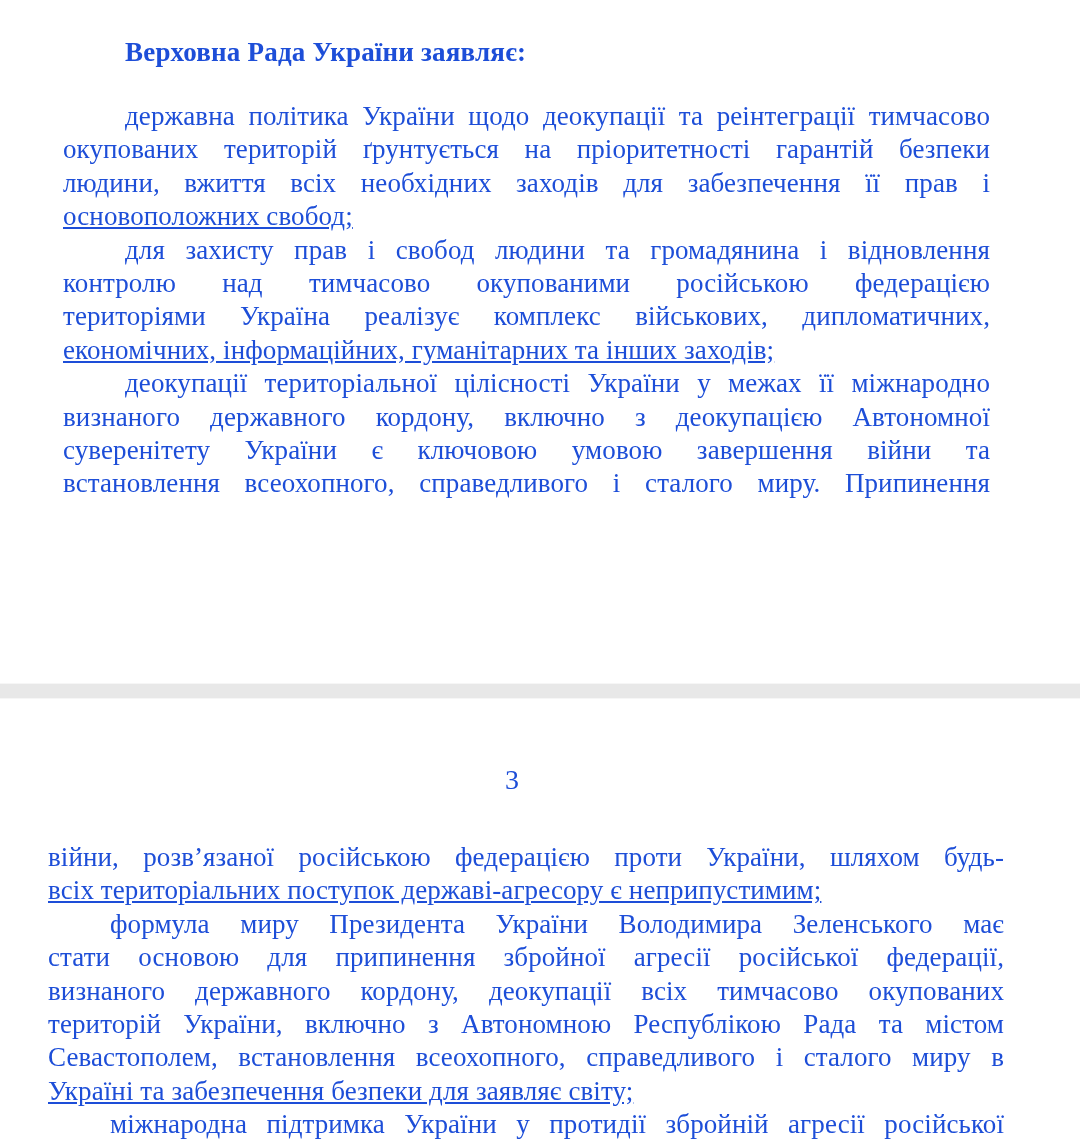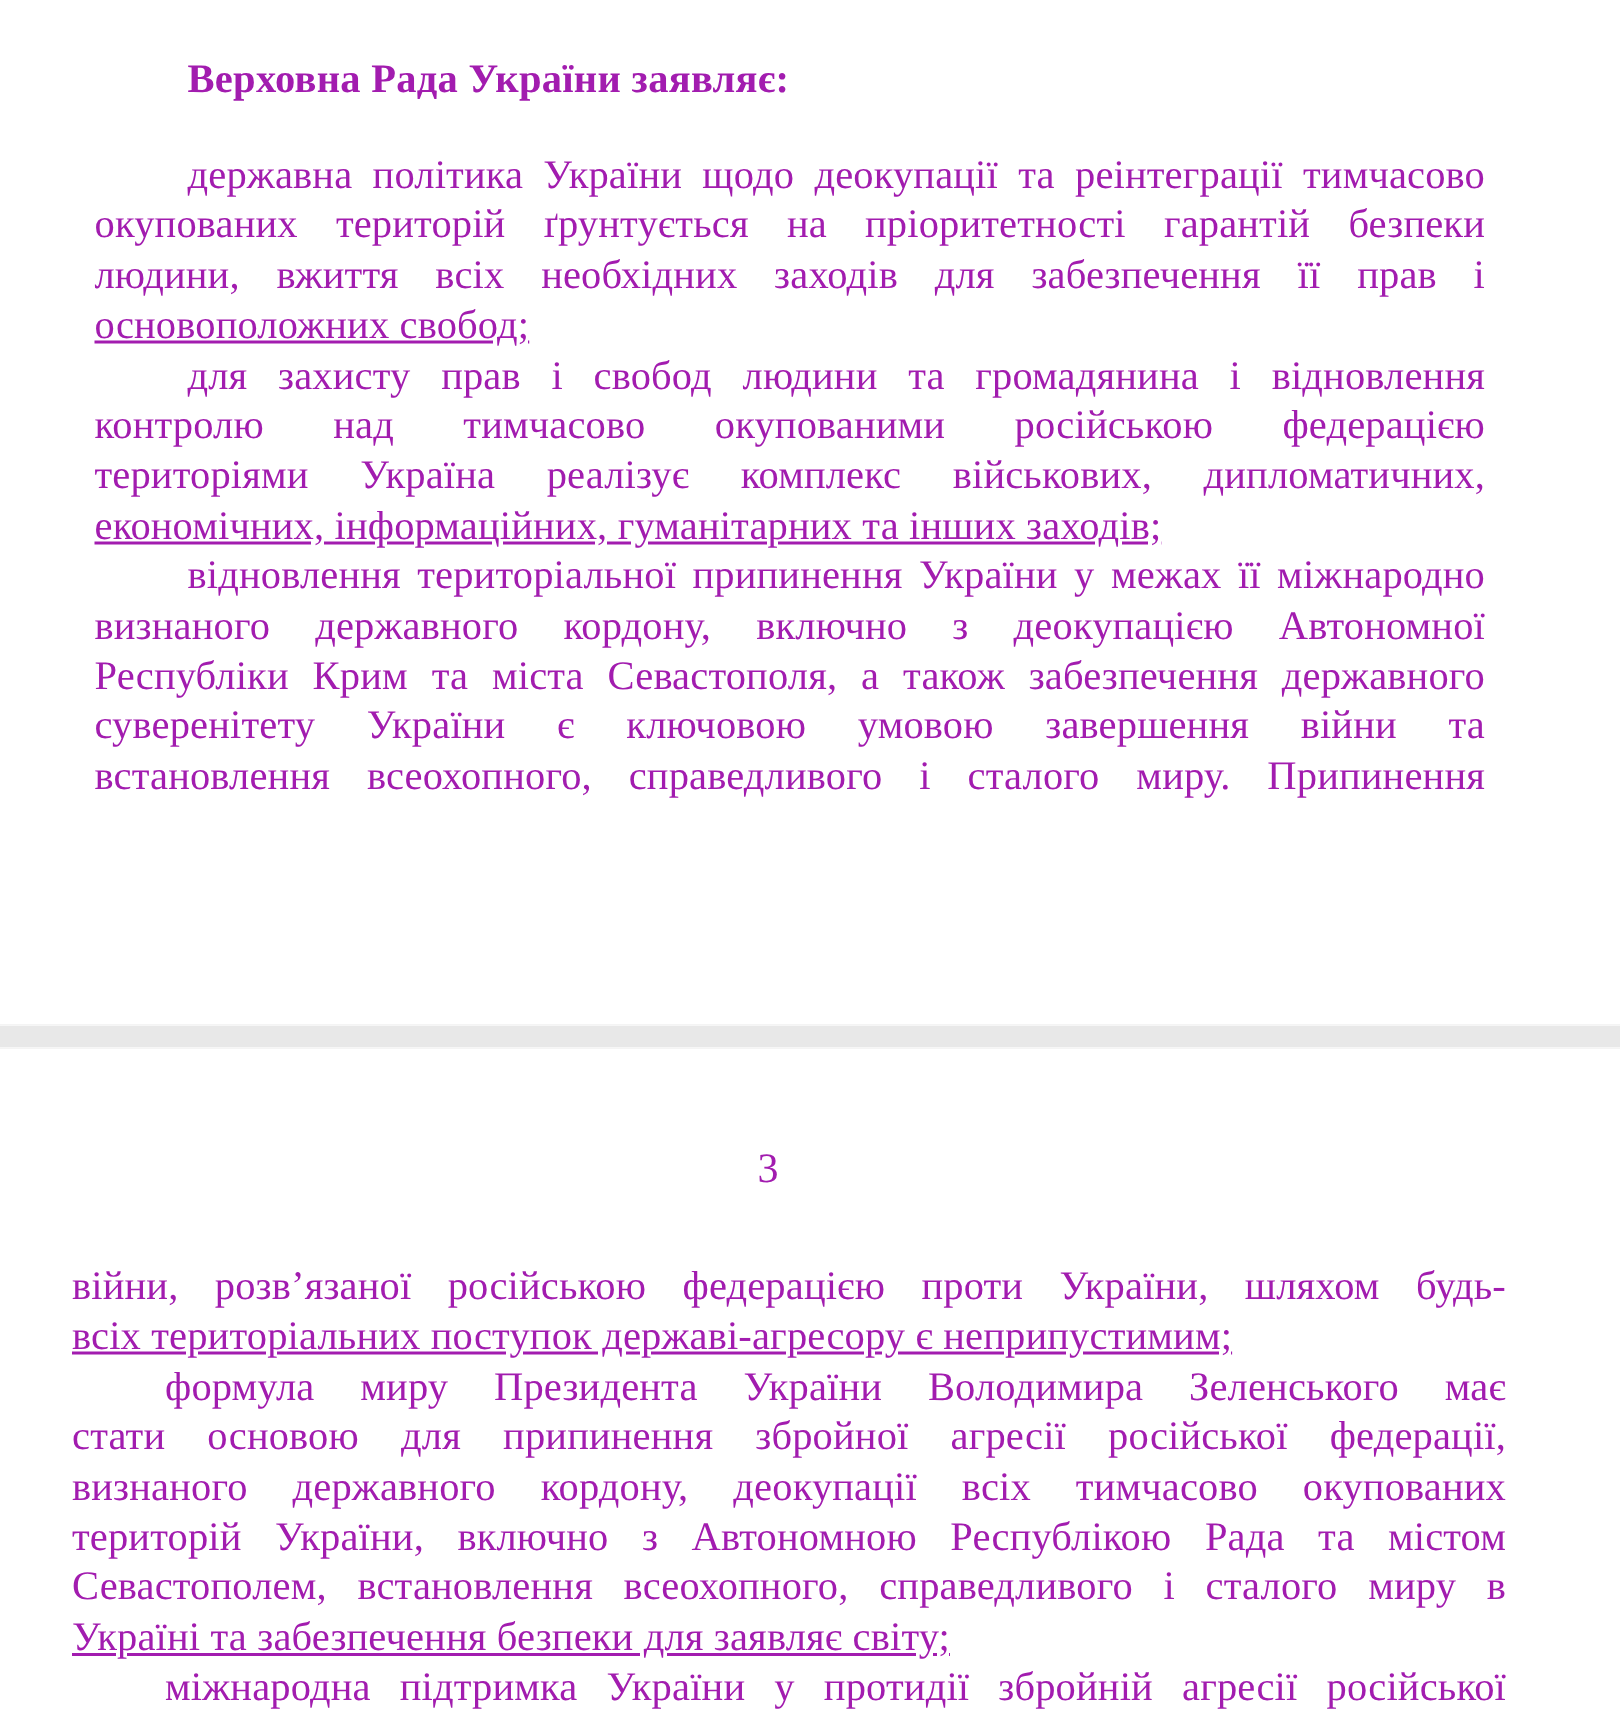--- a/index.html
+++ b/index.html
@@ -7,21 +7,21 @@
     padding: 0;
     background: #ffffff;
   }
   #viewport {
     position: relative;
     width: 1080px;
     height: 1148px;
     overflow: hidden;
     background: #ffffff;
     font-family: "Liberation Serif", "DejaVu Serif", serif;
-    color: #a21caf;
+    color: #1d4ed8;
   }
   
   .page1 {
     position: absolute;
     top: 0; left: 0;
     width: 1080px;
     box-sizing: border-box;
     padding: 36px 90px 0 63px;
   }
   .heading {
@@ -83,23 +83,22 @@
     <div class="heading">Верховна Рада України заявляє:</div>
 
     <div class="line indent">державна політика України щодо деокупації та реінтеграції тимчасово</div>
     <div class="line">окупованих територій ґрунтується на пріоритетності гарантій безпеки</div>
     <div class="line">людини, вжиття всіх необхідних заходів для забезпечення її прав і</div>
     <div class="line end">основоположних свобод;</div>
     <div class="line indent">для захисту прав і свобод людини та громадянина і відновлення</div>
     <div class="line">контролю над тимчасово окупованими російською федерацією</div>
     <div class="line">територіями Україна реалізує комплекс військових, дипломатичних,</div>
     <div class="line end">економічних, інформаційних, гуманітарних та інших заходів;</div>
-    <div class="line indent">відновлення територіальної припинення України у межах її міжнародно</div>
+    <div class="line indent">деокупації територіальної цілісності України у межах її міжнародно</div>
     <div class="line">визнаного державного кордону, включно з деокупацією Автономної</div>
-    <div class="line">Республіки Крим та міста Севастополя, а також забезпечення державного</div>
     <div class="line">суверенітету України є ключовою умовою завершення війни та</div>
     <div class="line">встановлення всеохопного, справедливого і сталого миру. Припинення</div>
   </div>
 
   <div class="divider"></div>
 
   <div class="page2">
     <div class="page-number">3</div>
 
     <div class="page2-body">

